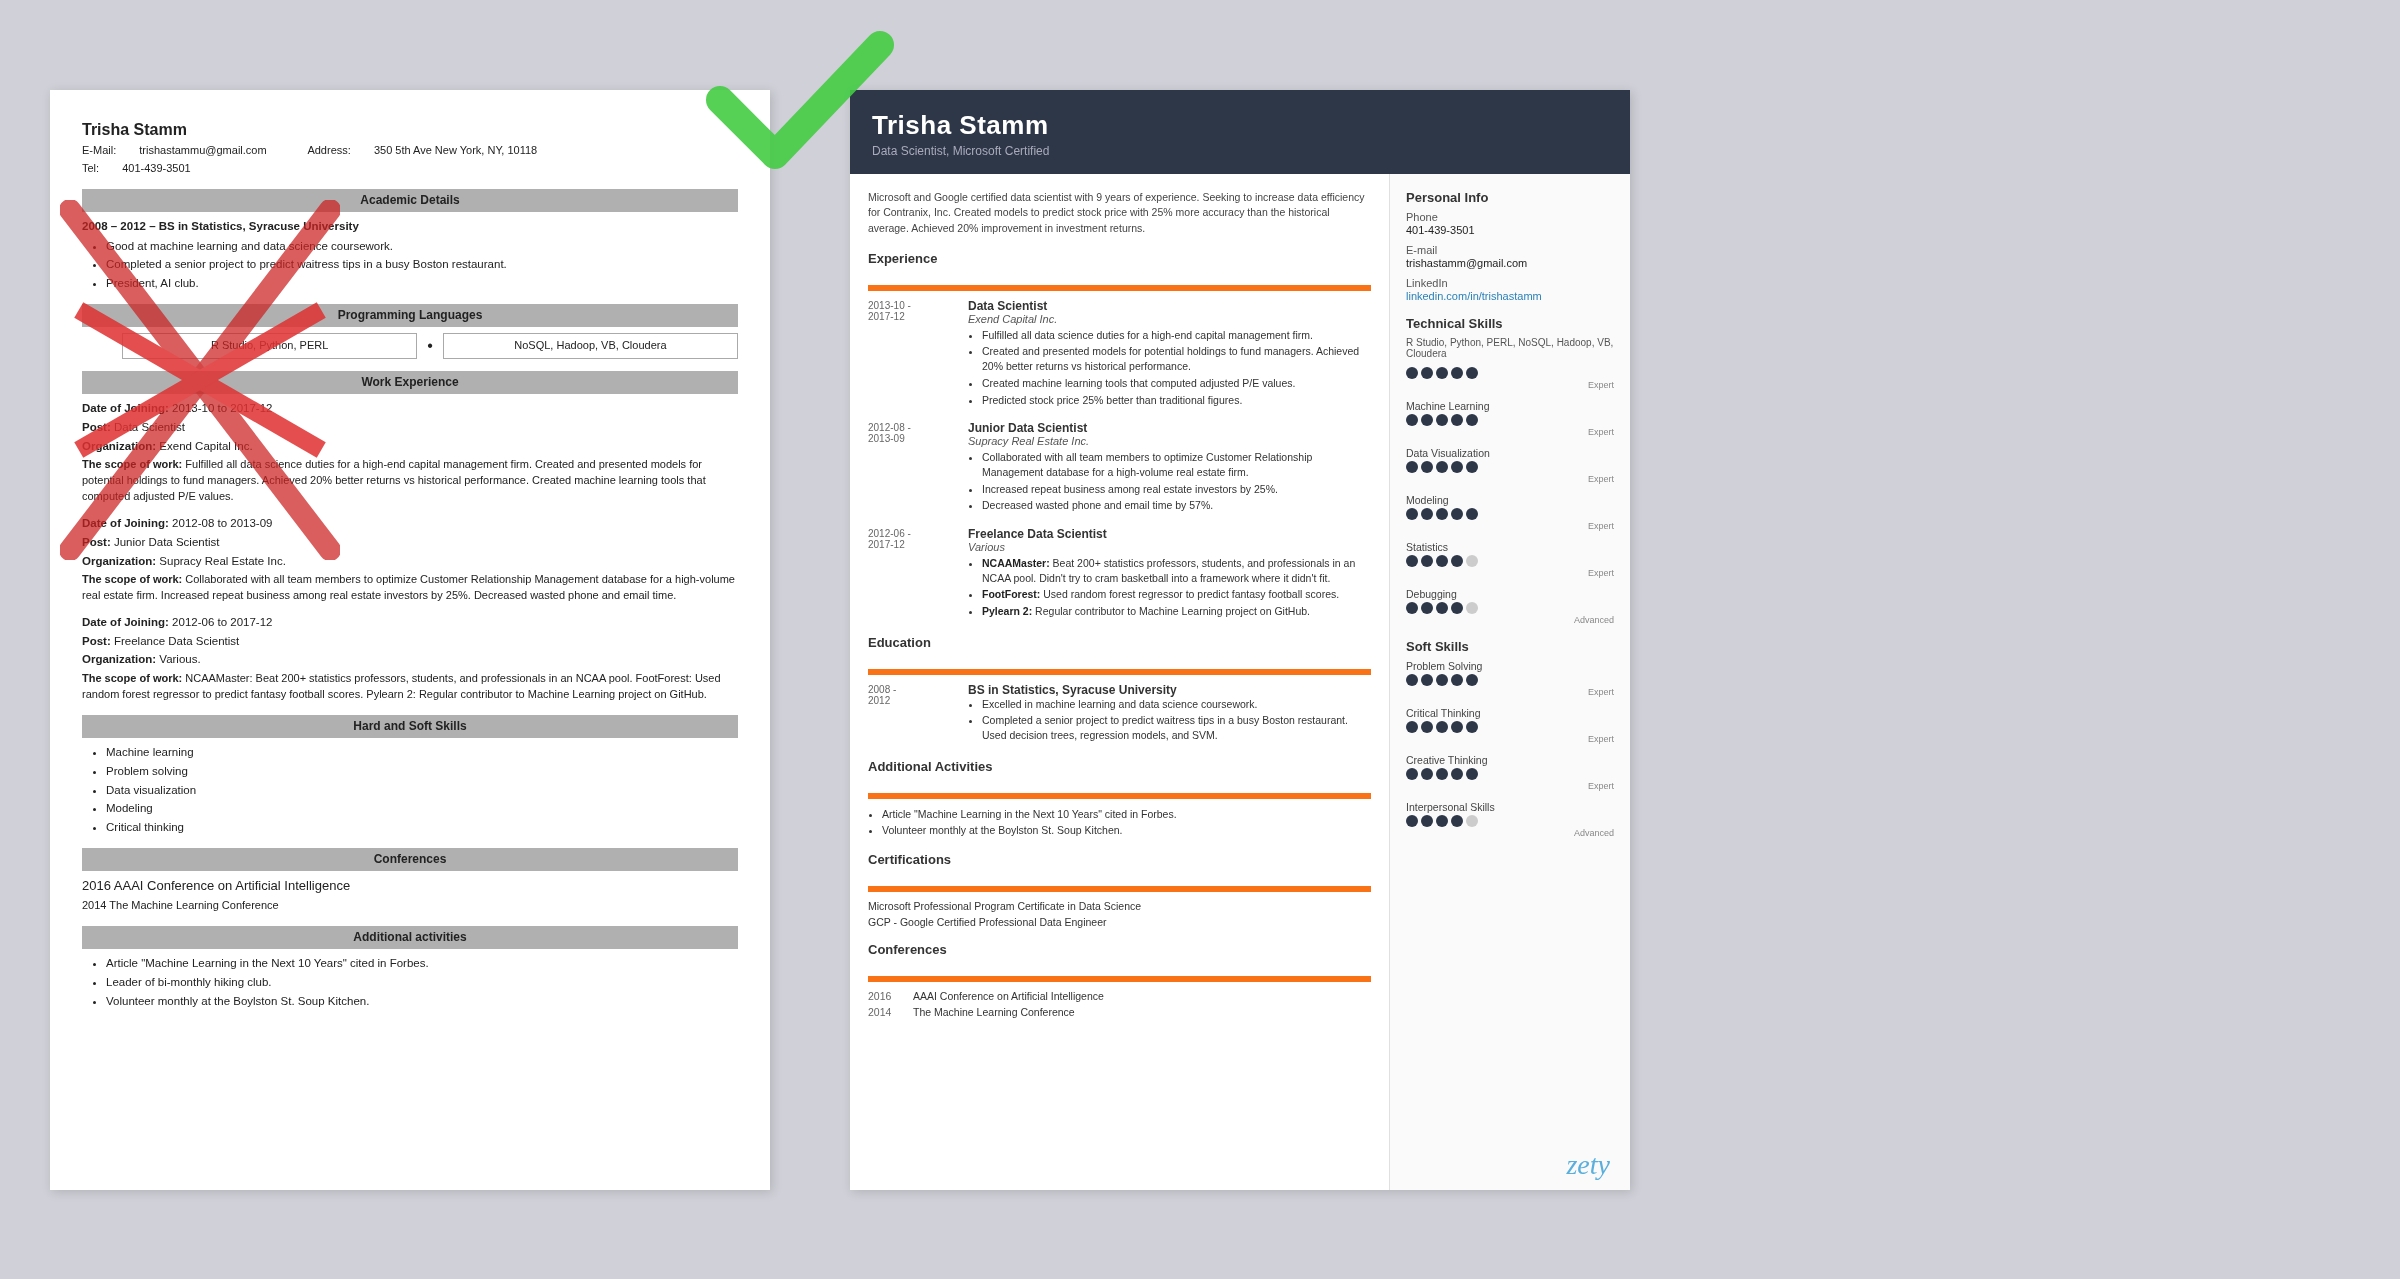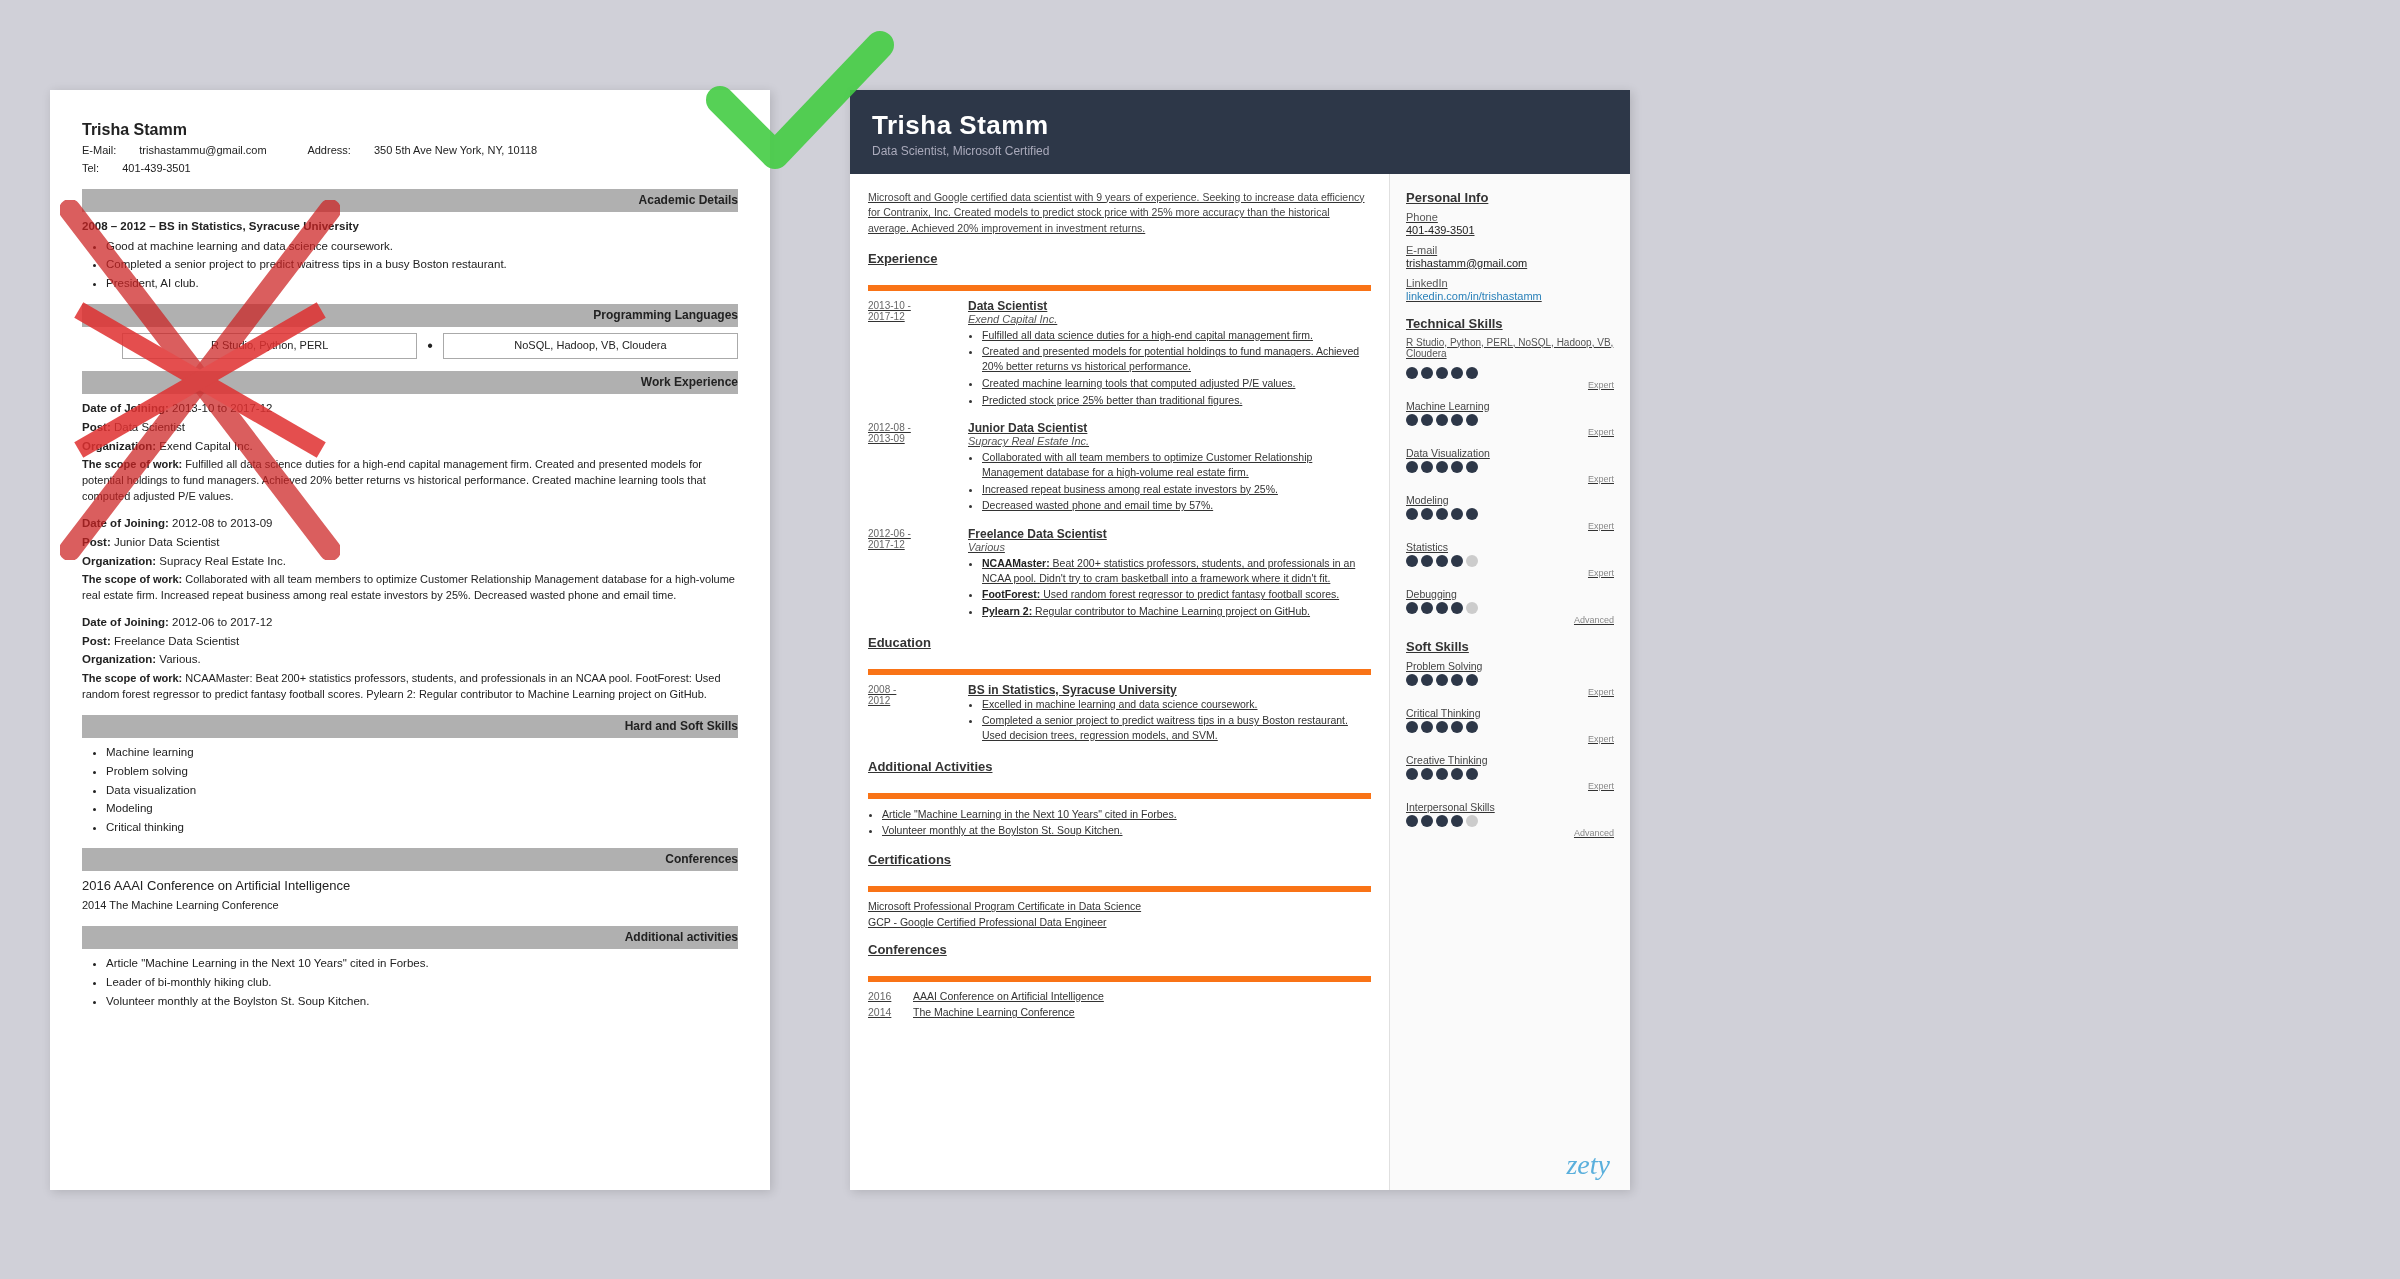--- a/index.html
+++ b/index.html
@@ -40,21 +40,21 @@
     }
     .resume-left .contact-line {
       font-size: 11px;
       margin-bottom: 2px;
     }
     .resume-left .contact-line span {
       margin-right: 20px;
     }
     .section-header {
       background: #b0b0b0;
-      text-align: right;
+      text-align: center;
       font-weight: bold;
       padding: 3px 0;
       margin: 12px 0 6px 0;
       font-size: 12px;
     }
     .edu-entry { margin-bottom: 6px; }
     .edu-year { font-weight: bold; }
     .bullet-list { margin-left: 24px; margin-top: 3px; }
     .bullet-list li { margin-bottom: 2px; }
     .two-col-row {
@@ -123,21 +123,20 @@
       letter-spacing: 0.5px;
     }
     .right-header .r-title {
       font-size: 12px;
       color: #aab;
       margin-top: 3px;
     }
     .right-body {
       display: flex;
       flex: 1;
-      text-decoration: underline;
     }
     .right-main {
       flex: 1;
       padding: 16px 18px;
       border-right: 1px solid #e0e0e0;
     }
     .right-sidebar {
       width: 240px;
       padding: 16px 16px;
       background: #fafafa;

